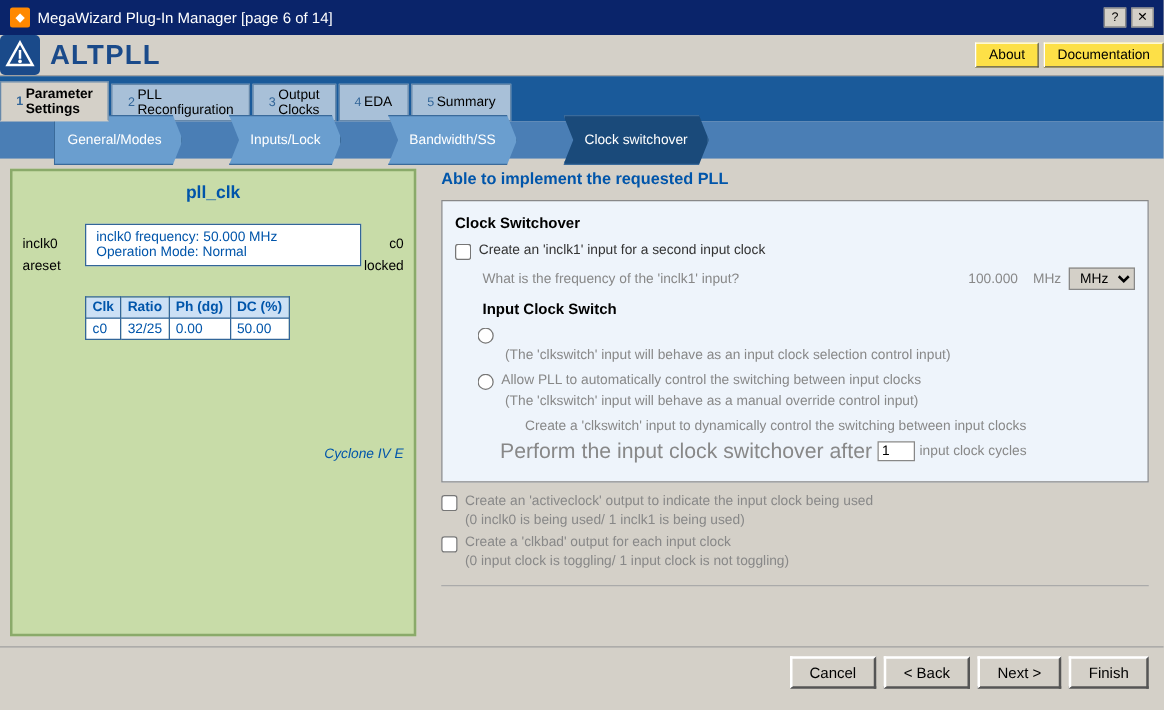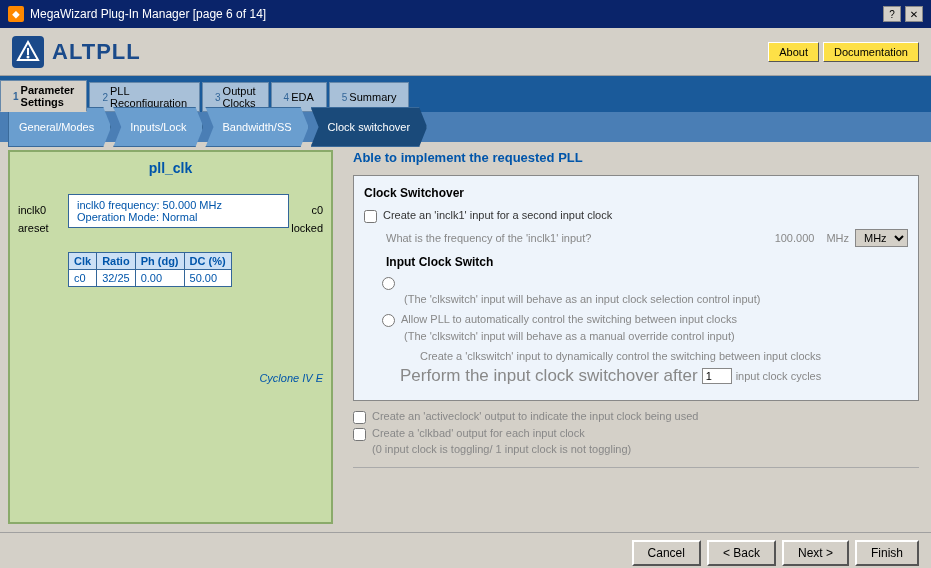--- a/index.html
+++ b/index.html
@@ -56,25 +56,25 @@
       font-size: 10px;
       display: flex;
       align-items: center;
       justify-content: center;
       color: #000;
     }
 
     
     .header {
       background: #d4d0c8;
-      height: 48px;
+      height: 33px;
       display: flex;
       align-items: center;
       justify-content: space-between;
-      padding: 0 12px;
+      padding: 0 0;
       border-bottom: 1px solid #a0a0a0;
     }
     .logo-area {
       display: flex;
       align-items: center;
       gap: 8px;
     }
     .logo-icon {
       width: 32px;
       height: 32px;
@@ -155,20 +155,21 @@
       padding: 19px 10px;
       font-size: 11px;
       color: white;
       cursor: pointer;
       display: flex;
       align-items: center;
       height: 22px;
       clip-path: polygon(0 0, calc(100% - 8px) 0, 100% 50%, calc(100% - 8px) 100%, 0 100%, 8px 50%);
       padding-left: 16px;
       padding-right: 16px;
+      margin-left: 35px;
     }
     .breadcrumb-item:first-child {
       clip-path: polygon(0 0, calc(100% - 8px) 0, 100% 50%, calc(100% - 8px) 100%, 0 100%);
       padding-left: 10px;
     }
     .breadcrumb-item.active {
       background: #1a4a7a;
       color: white;
     }
 
@@ -529,20 +530,21 @@
         <span class="switchover-label" style="color:#888; font-size:17px">Perform the input clock switchover after</span>
         <input type="text" class="switchover-input" value="1" style="">
         <span class="switchover-label" style="color:#888; font-size:11px">input clock cycles</span>
       </div>
     </div>
 
     <div class="option-row" style="margin-bottom:2px;">
       <input type="checkbox" style="">
       <div>
         <div class="option-label disabled">Create an 'activeclock' output to indicate the input clock being used</div>
+        <div class="option-label disabled">(0 inclk0 is being used/ 1 inclk1 is being used)</div>
       </div>
     </div>
 
     <div class="option-row">
       <input type="checkbox" style="">
       <div>
         <div class="option-label disabled">Create a 'clkbad' output for each input clock</div>
         <div class="option-label disabled">(0 input clock is toggling/ 1 input clock is not toggling)</div>
       </div>
     </div>

